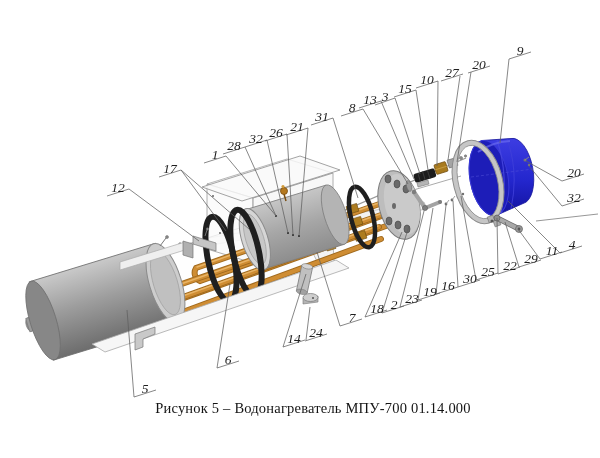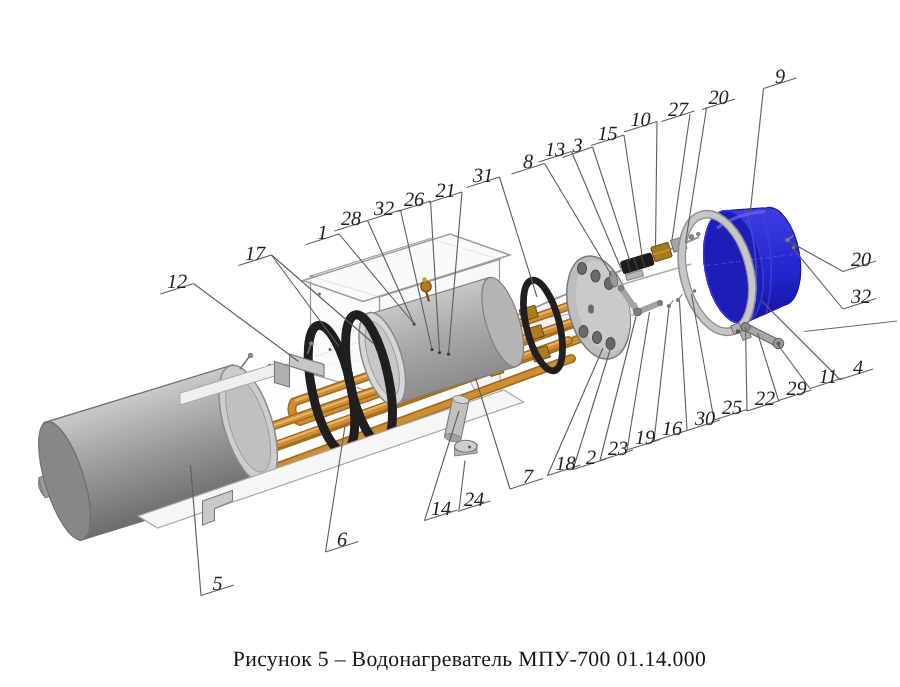--- a/index.html
+++ b/index.html
@@ -2,21 +2,21 @@
 <html><head>
 <meta charset="utf-8">
 <style>
   html,body{margin:0;padding:0;background:#ffffff;}
   body{width:600px;height:458px;position:relative;overflow:hidden;
        font-family:"Liberation Serif", serif;}
   #stage{position:absolute;left:0;top:0;width:600px;height:458px;}
   svg{display:block;}
   .callout-num{font-family:"Liberation Serif", serif;font-style:italic;
                font-size:13.5px;fill:#1f1f1f;text-anchor:middle;}
-  #figure-caption{position:absolute;left:0;right:0;top:432px;text-align:center;
+  #figure-caption{position:absolute;left:0;right:0;top:400px;text-align:center;
                   font-size:14.5px;color:#141414;letter-spacing:.2px;padding-left:26px;}
 </style>
 </head>
 <body>
 
 <div id="stage">
 <svg width="600" height="458" viewBox="0 0 600 458">
   <defs>
     <linearGradient id="tankGrad" gradientUnits="userSpaceOnUse" x1="0" y1="259" x2="0" y2="341">
       <stop offset="0" stop-color="#c9c9c9"></stop>

